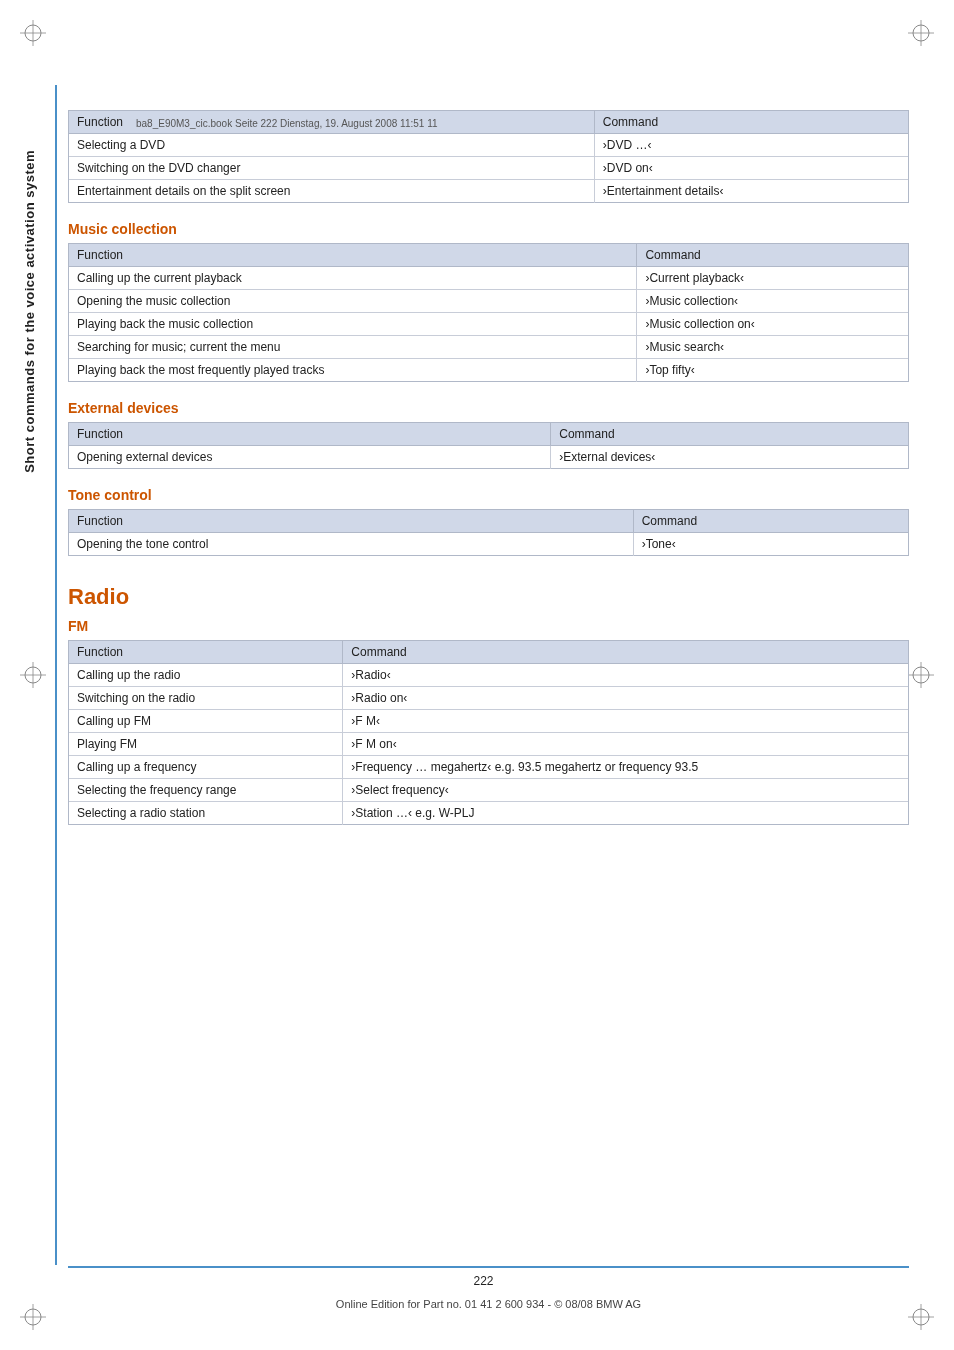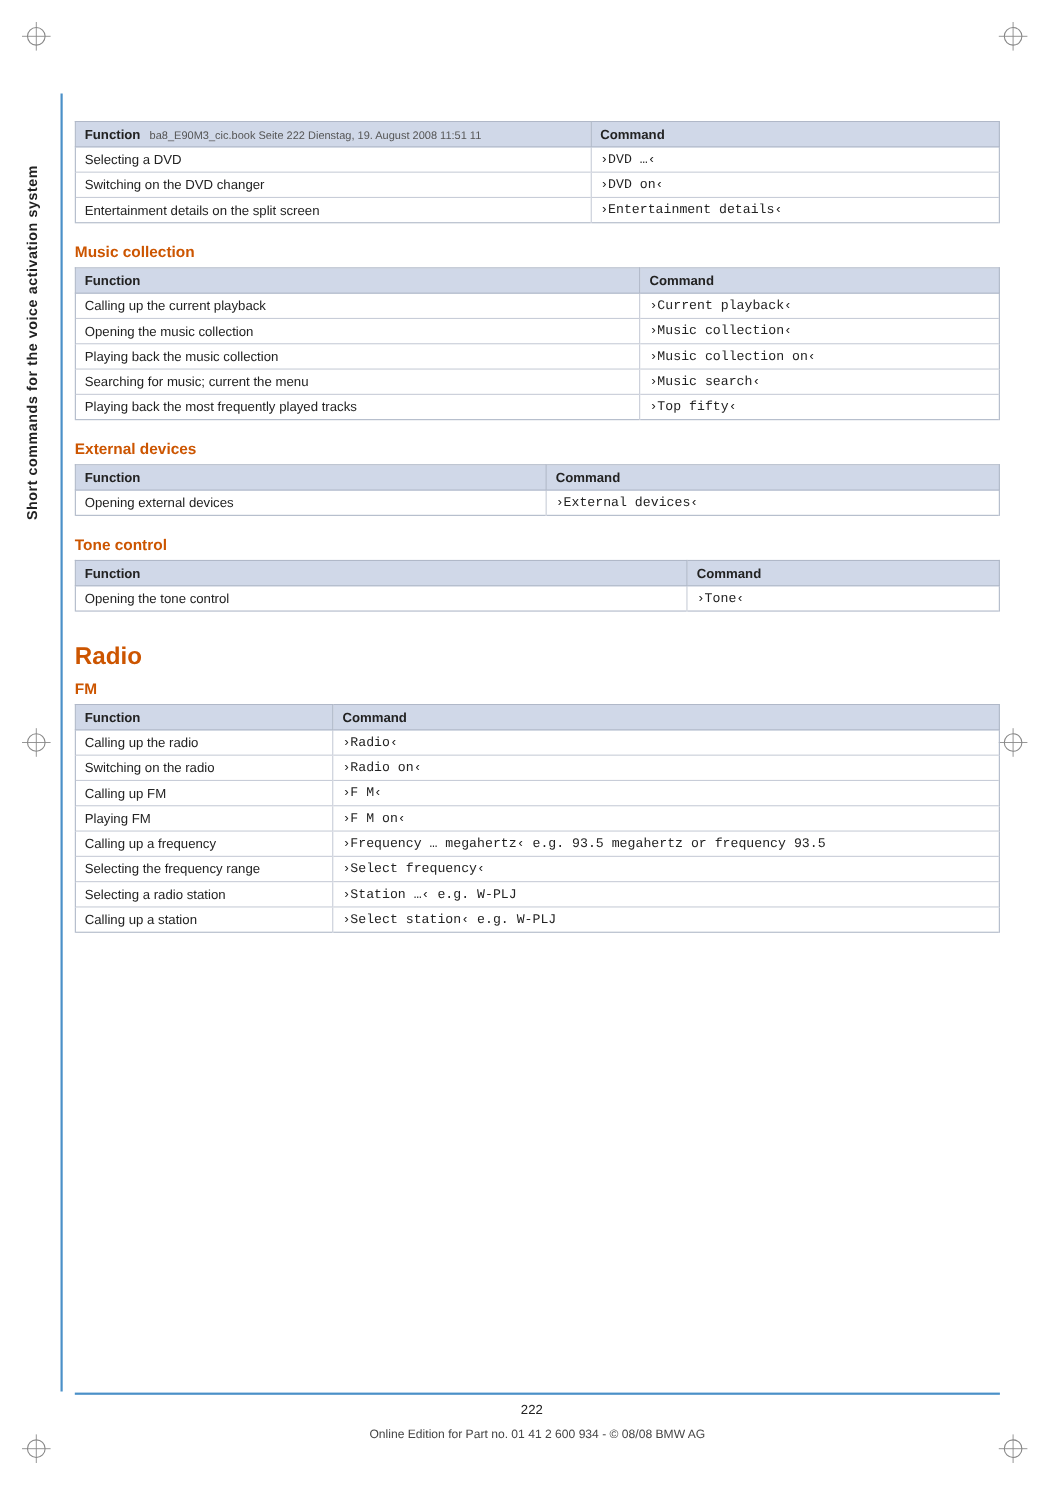--- a/index.html
+++ b/index.html
@@ -105,21 +105,21 @@
     }
 
     thead tr {
       background: #d0d8e8;
     }
 
     thead th {
       text-align: left;
       padding: 4px 8px;
       font-size: 12px;
-      font-weight: bold;
+      font-weight: normal;
       border: 1px solid #b0b8c8;
       color: #222;
     }
 
     tbody tr {
       border-bottom: 1px solid #c8cdd8;
     }
 
     tbody tr:last-child {
       border-bottom: 1px solid #b0b8c8;
@@ -131,21 +131,20 @@
       vertical-align: top;
       border-left: 1px solid #c8cdd8;
       border-right: 1px solid #c8cdd8;
     }
 
     tbody td:first-child {
       border-left: 1px solid #b0b8c8;
     }
     tbody td:last-child {
       border-right: 1px solid #b0b8c8;
-      font-family: Liberation Mono, monospace;
     }
 
     .cmd-cell {
       font-style: normal;
     }
 
     
     .footer {
       position: absolute;
       bottom: 40px;
@@ -358,24 +357,20 @@
             <td class="cmd-cell">›Frequency … megahertz‹ e.g. 93.5 megahertz or frequency 93.5</td>
           </tr>
           <tr>
             <td>Selecting the frequency range</td>
             <td class="cmd-cell">›Select frequency‹</td>
           </tr>
           <tr>
             <td>Selecting a radio station</td>
             <td class="cmd-cell">›Station …‹ e.g. W-PLJ</td>
           </tr>
-          <tr>
-            <td>Calling up a station</td>
-            <td class="cmd-cell">›Select station‹ e.g. W-PLJ</td>
-          </tr>
         </tbody>
     </table>
 
   </div>
 
   <div class="footer">
     <span class="page-number">222</span>
     <span class="footer-text">Online Edition for Part no. 01 41 2 600 934 - © 08/08 BMW AG</span>
   </div>
 

